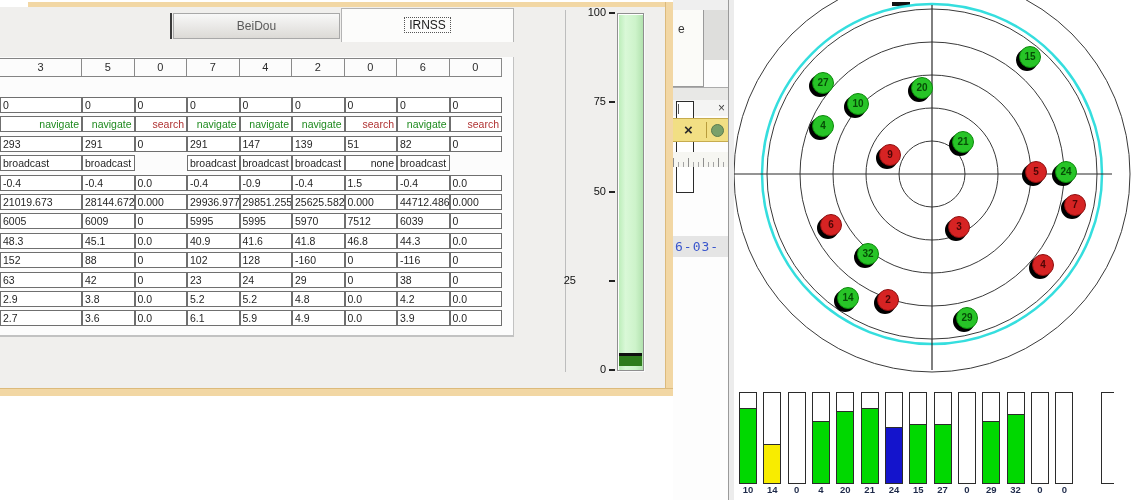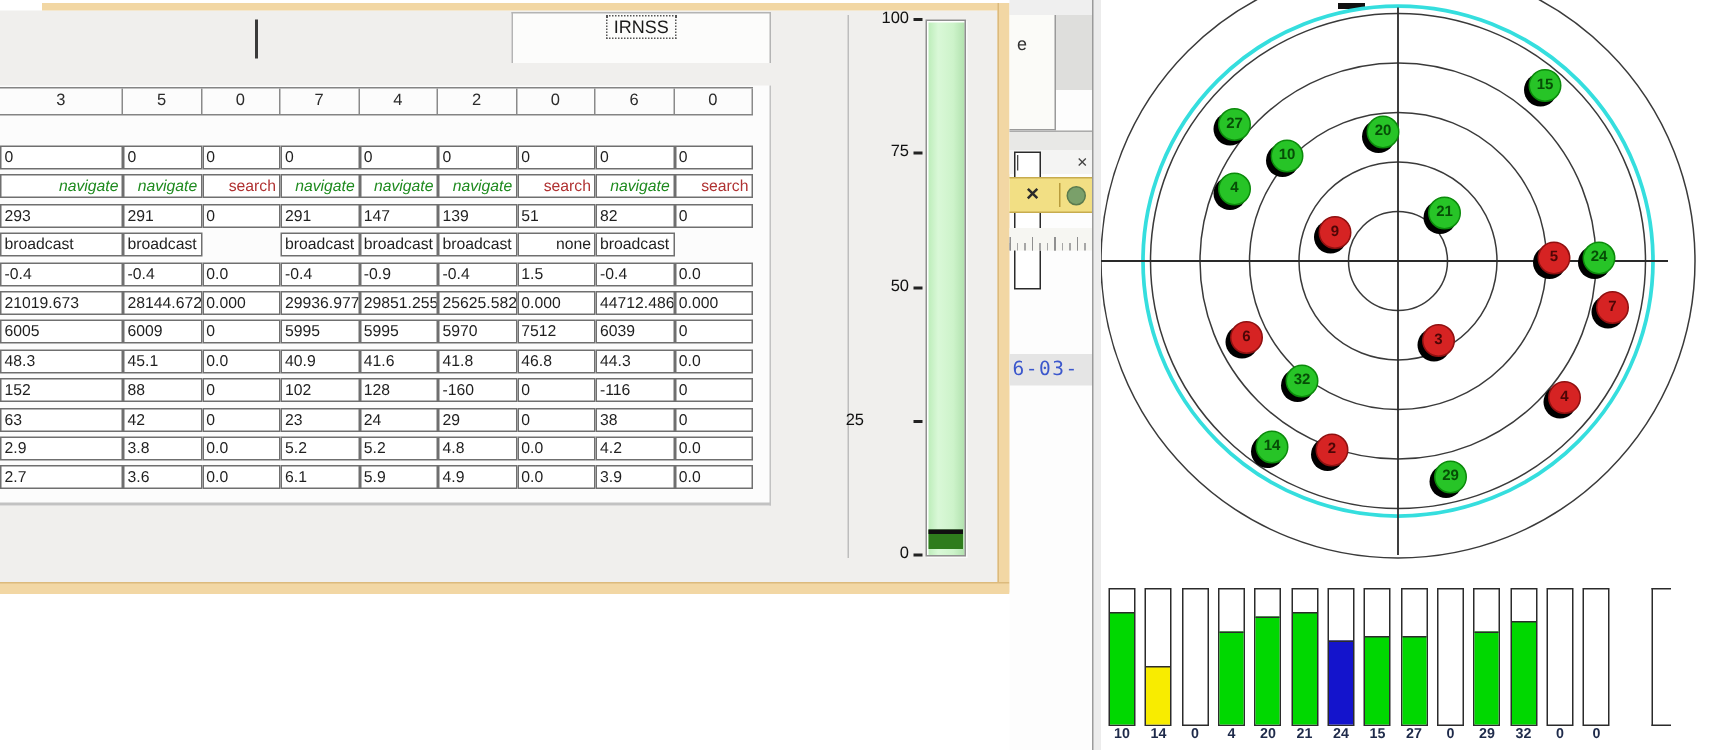--- a/index.html
+++ b/index.html
@@ -13,38 +13,38 @@
   #border-right{left:665px;top:2px;width:8px;height:393px;border-left:1px solid #dcba7c;}
   #border-bottom{left:0;top:388px;width:673px;height:7px;border-top:1px solid #dcba7c;}
 
   .tab{position:absolute;top:13px;height:26px;box-sizing:border-box;
        background:linear-gradient(#f8f8f8,#dcdad6);border:1px solid #a8a8a8;
        color:#5a5a5a;font-size:12px;text-align:center;line-height:24px;}
   #tab-galileo{left:30px;width:139px;}
   #tab-beidou{left:173px;width:167px;}
   #tab-sep{position:absolute;left:170px;top:13px;width:2px;height:26px;background:#3a3a3a;}
   #tab-irnss{position:absolute;left:341px;top:8px;width:173px;height:34px;box-sizing:border-box;
-       background:#fcfcfb;border:1px solid #b4b4b4;border-bottom:none;text-align:center;padding-top:0;}
+       background:#fcfcfb;border:1px solid #b4b4b4;border-bottom:none;text-align:center;padding-top:6px;}
   #tab-irnss span{display:inline-block;border:1px dotted #555;padding:0 4px;font-size:12px;color:#1a1a1a;}
 
   
   #table-panel{position:absolute;left:0;top:57px;width:514px;height:280px;background:#fcfcfc;
        border-right:1px solid #c2c2c2;border-bottom:2px solid #c2c2c2;box-sizing:border-box;}
   .tgrid{display:grid;grid-template-columns:82px repeat(8,52.5px);}
   #thead{position:absolute;left:0;top:1px;width:502px;border-top:1px solid #848484;}
   .hrow{border-bottom:1px solid #848484;}
   .hcell{border-right:1px solid #8a8a8a;text-align:center;font-size:11px;color:#2b2b2b;
          height:17px;line-height:17px;overflow:hidden;}
   #table-rows{position:absolute;left:0;top:40px;width:502px;}
   .trow{margin-bottom:3.4px;}
   .tcell{box-sizing:border-box;height:16px;border:1px solid #6f6f6f;background:#ffffff;
          font-size:10.5px;color:#1f1f1f;line-height:14px;padding:0 2px;overflow:hidden;
          white-space:nowrap;}
   .tcell.right{text-align:right;}
-  .tcell.navigate{color:#1e8a1e;text-align:right;font-style:italic;}
+  .tcell.navigate{color:#1e8a1e;text-align:right;}
   .tcell.search{color:#b03232;text-align:right;}
   .tcell.empty{border-color:transparent;background:transparent;}
 
   #table-divider{position:absolute;left:565px;top:10px;width:1px;height:362px;background:#bdbdbd;}
 
   
   .gtick-label{position:absolute;width:28px;text-align:right;font-size:11px;color:#111;}
   .gtick-dash{position:absolute;left:609px;width:6px;height:2px;background:#222;}
   #gauge{position:absolute;left:617px;top:13px;width:27px;height:358px;box-sizing:border-box;
          border:1px solid #8f8f8f;box-shadow:inset 1px 1px 0 #ffffff, 1px 1px 0 #fafafa;
@@ -104,20 +104,21 @@
 <body>
 
 <div id="stage">
 
   <div class="win-bg"></div>
   <div class="peach" id="border-top"></div>
   <div class="peach" id="border-right"></div>
   <div class="peach" id="border-bottom"></div>
 
   <div id="tab-sep"></div>
+  <div class="tab" id="tab-beidou">BeiDou</div>
   <div id="tab-irnss">
     <span>IRNSS</span>
   </div>
 
   <div id="table-panel">
     <div id="thead">
       <div class="tgrid hrow" id="thead-counts">
           <div class="hcell">3</div>
           <div class="hcell">5</div>
           <div class="hcell">0</div>

